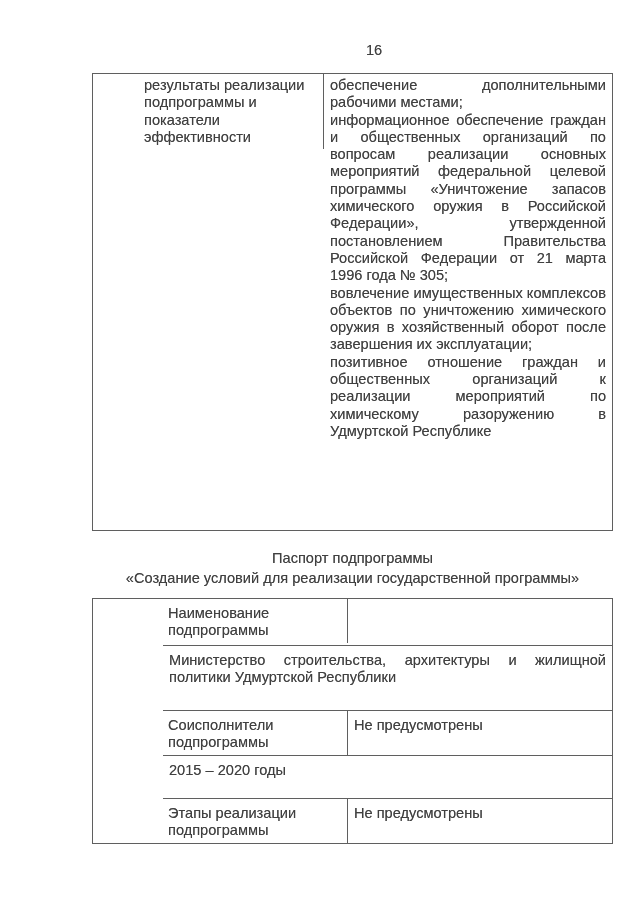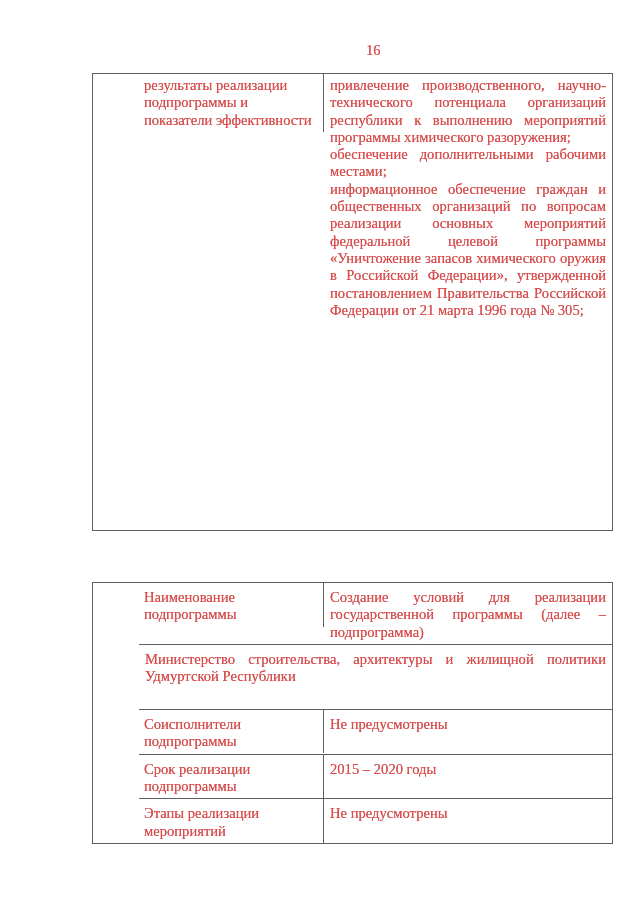--- a/index.html
+++ b/index.html
@@ -5,43 +5,43 @@
   html, body {
     margin: 0;
     padding: 0;
     background: #ffffff;
   }
   .page {
     position: relative;
     width: 640px;
     height: 905px;
     background: #ffffff;
-    font-family: Liberation Serif, serif;
-    color: #ef4444;
+    font-family: Liberation Sans, sans-serif;
+    color: #404040;
     overflow: hidden;
     text-shadow: 0 0 0.5px rgba(40,40,40,0.55);
   }
   .page-number {
     position: absolute;
     top: 42px;
     left: 366px;
     font-size: 14.6px;
     line-height: 17px;
   }
   .tbl {
     position: absolute;
     left: 92px;
     width: 521px;
     border: 1px solid #5f5f5f;
     box-sizing: border-box;
     font-size: 14.6px;
     line-height: 17.3px;
   }
   .tbl1 { top: 73px; height: 458px; }
-  .tbl2 { top: 582px; }
+  .tbl2 { top: 598px; padding-left: 24px; }
   .row {
     display: flex;
     align-items: flex-start;
     margin-left: 46px;
   }
   .tbl1 .row { height: 100%; }
   .tbl2 .row { border-bottom: 1px solid #5f5f5f; }
   .tbl2 .row:last-child { border-bottom: none; }
   .r1 { min-height: 46px; }
   .r2 { min-height: 64px; }
@@ -79,45 +79,46 @@
 <body>
 
 <div class="page">
 
   <div class="page-number">16</div>
 
   <div class="tbl tbl1">
     <div class="row">
       <div class="cell label-cell">результаты реализации подпрограммы и показатели эффективности</div>
       <div class="cell value-cell">
-        <div class="para">привлечение производственного, научно-технического потенциала организаций республики к выполнению мероприятий программы химического разоружения;</div>
         <div class="para">обеспечение дополнительными рабочими местами;</div>
         <div class="para">информационное обеспечение граждан и общественных организаций по вопросам реализации основных мероприятий федеральной целевой программы «Уничтожение запасов химического оружия в Российской Федерации», утвержденной постановлением Правительства Российской Федерации от 21 марта 1996 года № 305;</div>
+        <div class="para">вовлечение имущественных комплексов объектов по уничтожению химического оружия в хозяйственный оборот после завершения их эксплуатации;</div>
+        <div class="para">позитивное отношение граждан и общественных организаций к реализации мероприятий по химическому разоружению в Удмуртской Республике</div>
       </div>
     </div>
   </div>
 
   <div class="heading">
+    <div>Паспорт подпрограммы</div>
+    <div>«Создание условий для реализации государственной программы»</div>
   </div>
 
   <div class="tbl tbl2">
     <div class="row r1">
       <div class="cell label-cell">Наименование подпрограммы</div>
-      <div class="cell value-cell">Создание условий для реализации государственной программы (далее – подпрограмма)</div>
     </div>
     <div class="row r2">
       <div class="cell value-cell">Министерство строительства, архитектуры и жилищной политики Удмуртской Республики</div>
     </div>
     <div class="row r3">
       <div class="cell label-cell">Соисполнители подпрограммы</div>
       <div class="cell value-cell">Не предусмотрены</div>
     </div>
     <div class="row r4">
-      <div class="cell label-cell">Срок реализации подпрограммы</div>
       <div class="cell value-cell">2015 – 2020 годы</div>
     </div>
     <div class="row r5">
-      <div class="cell label-cell">Этапы реализации мероприятий</div>
+      <div class="cell label-cell">Этапы реализации подпрограммы</div>
       <div class="cell value-cell">Не предусмотрены</div>
     </div>
   </div>
 
 </div>
 
 </body></html>

